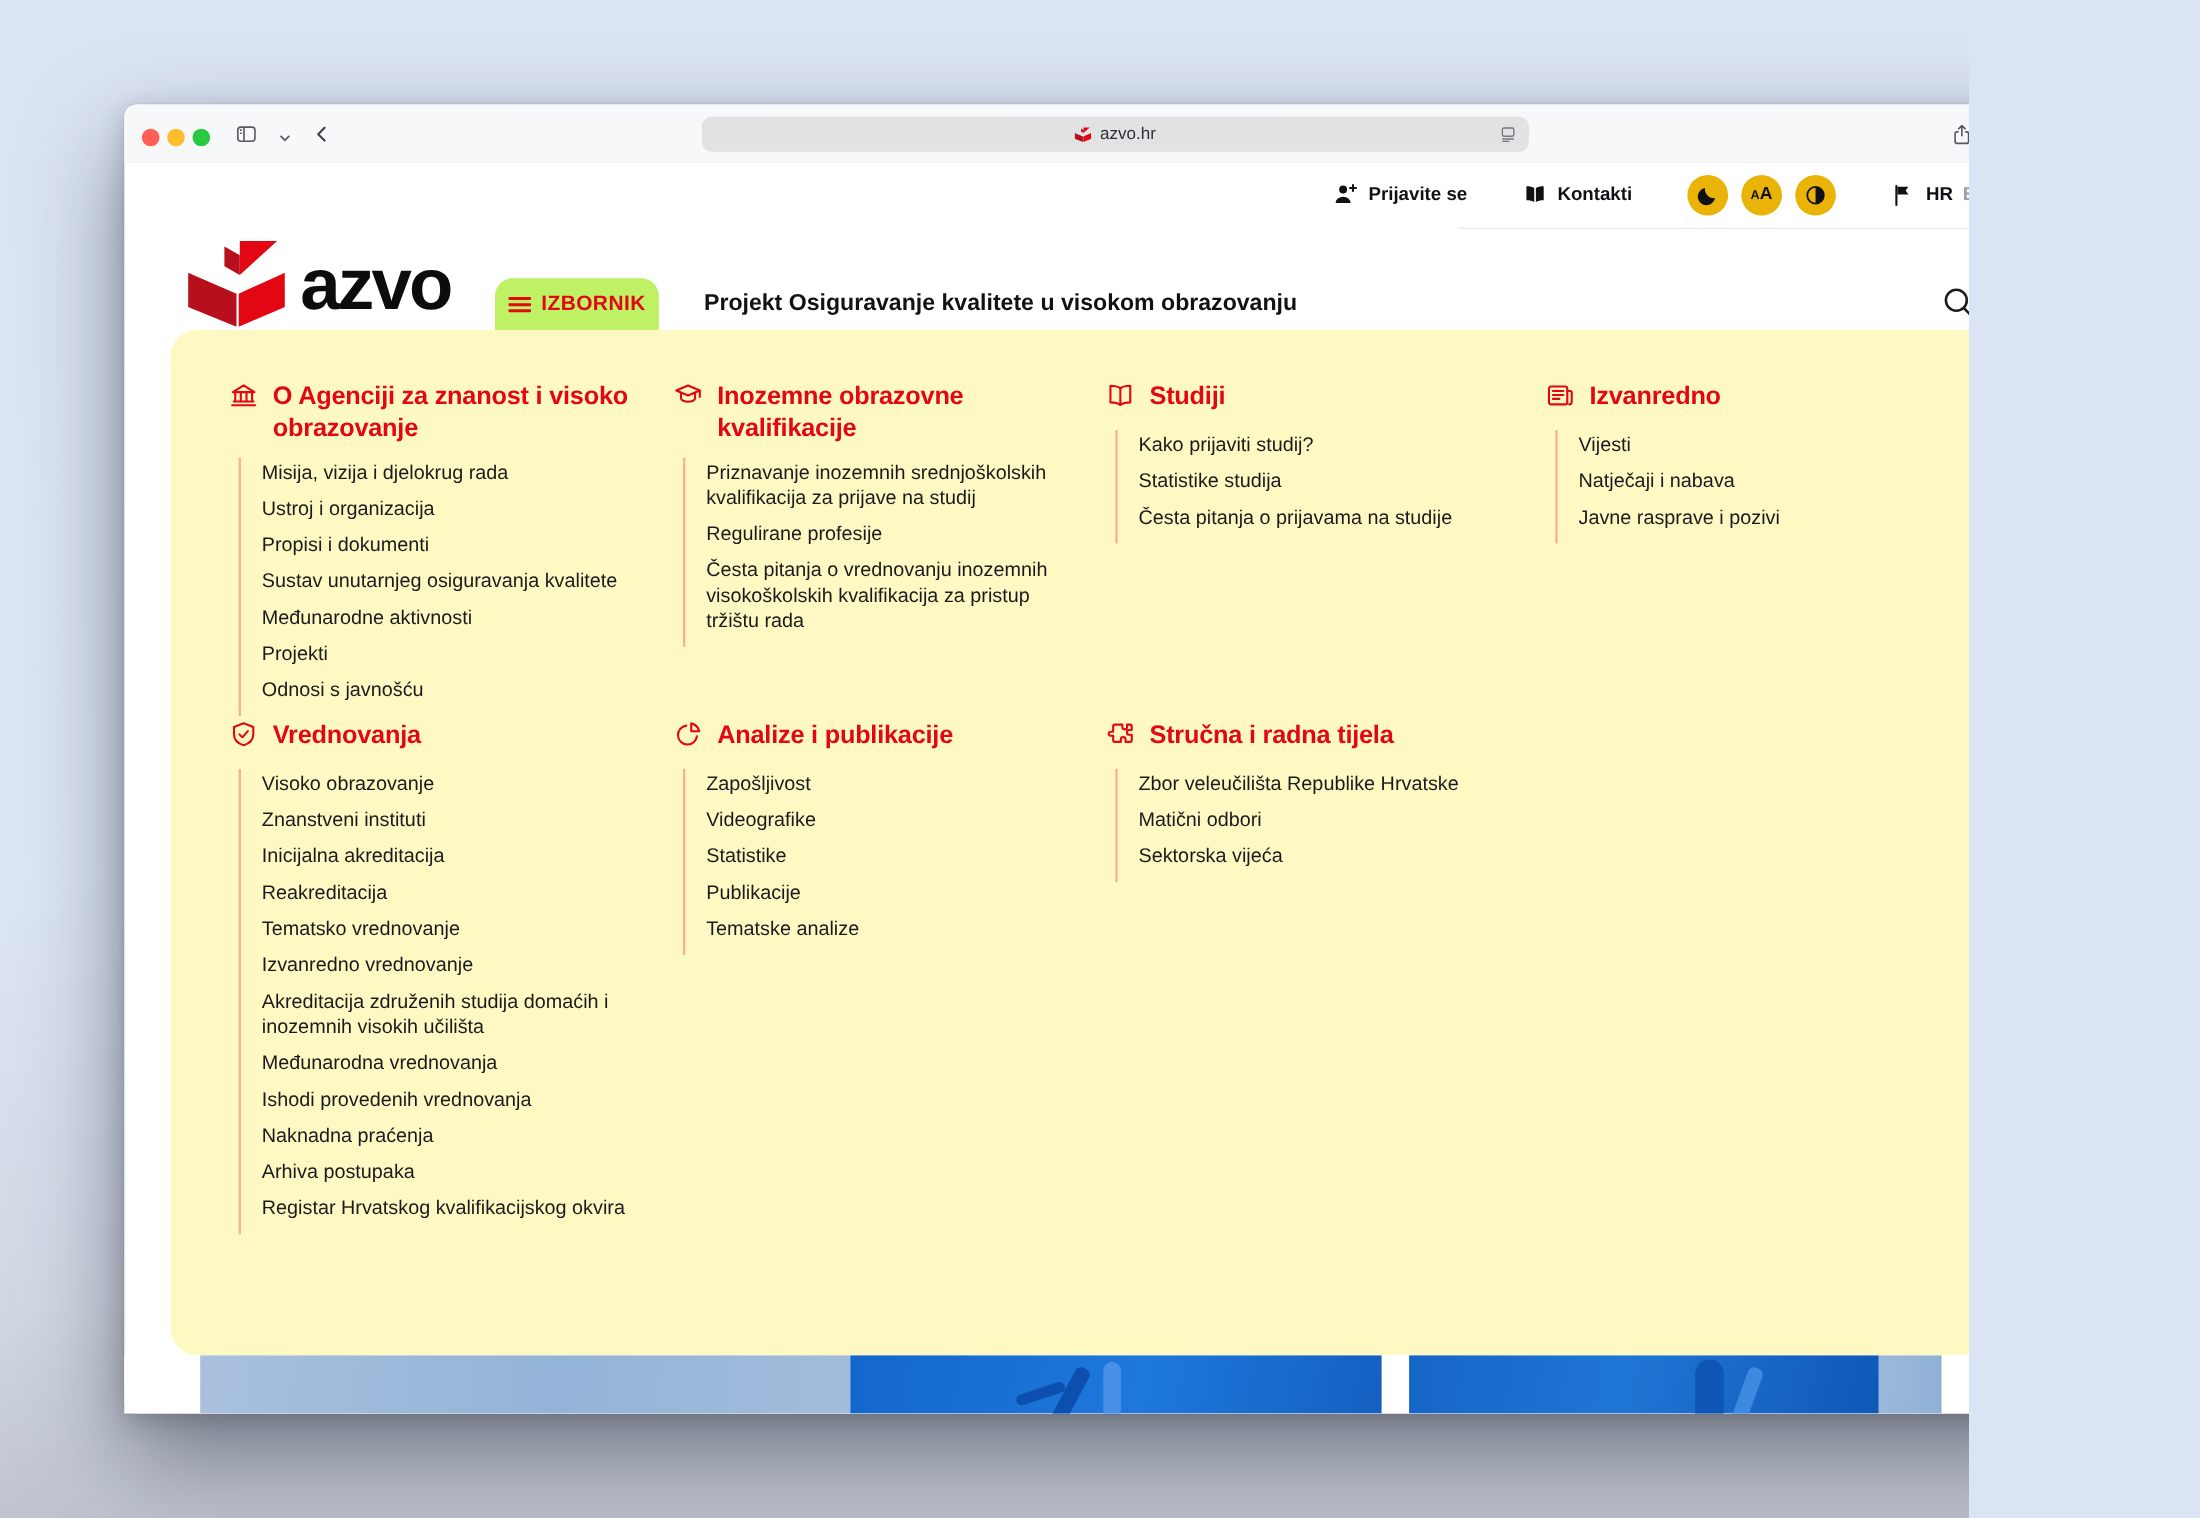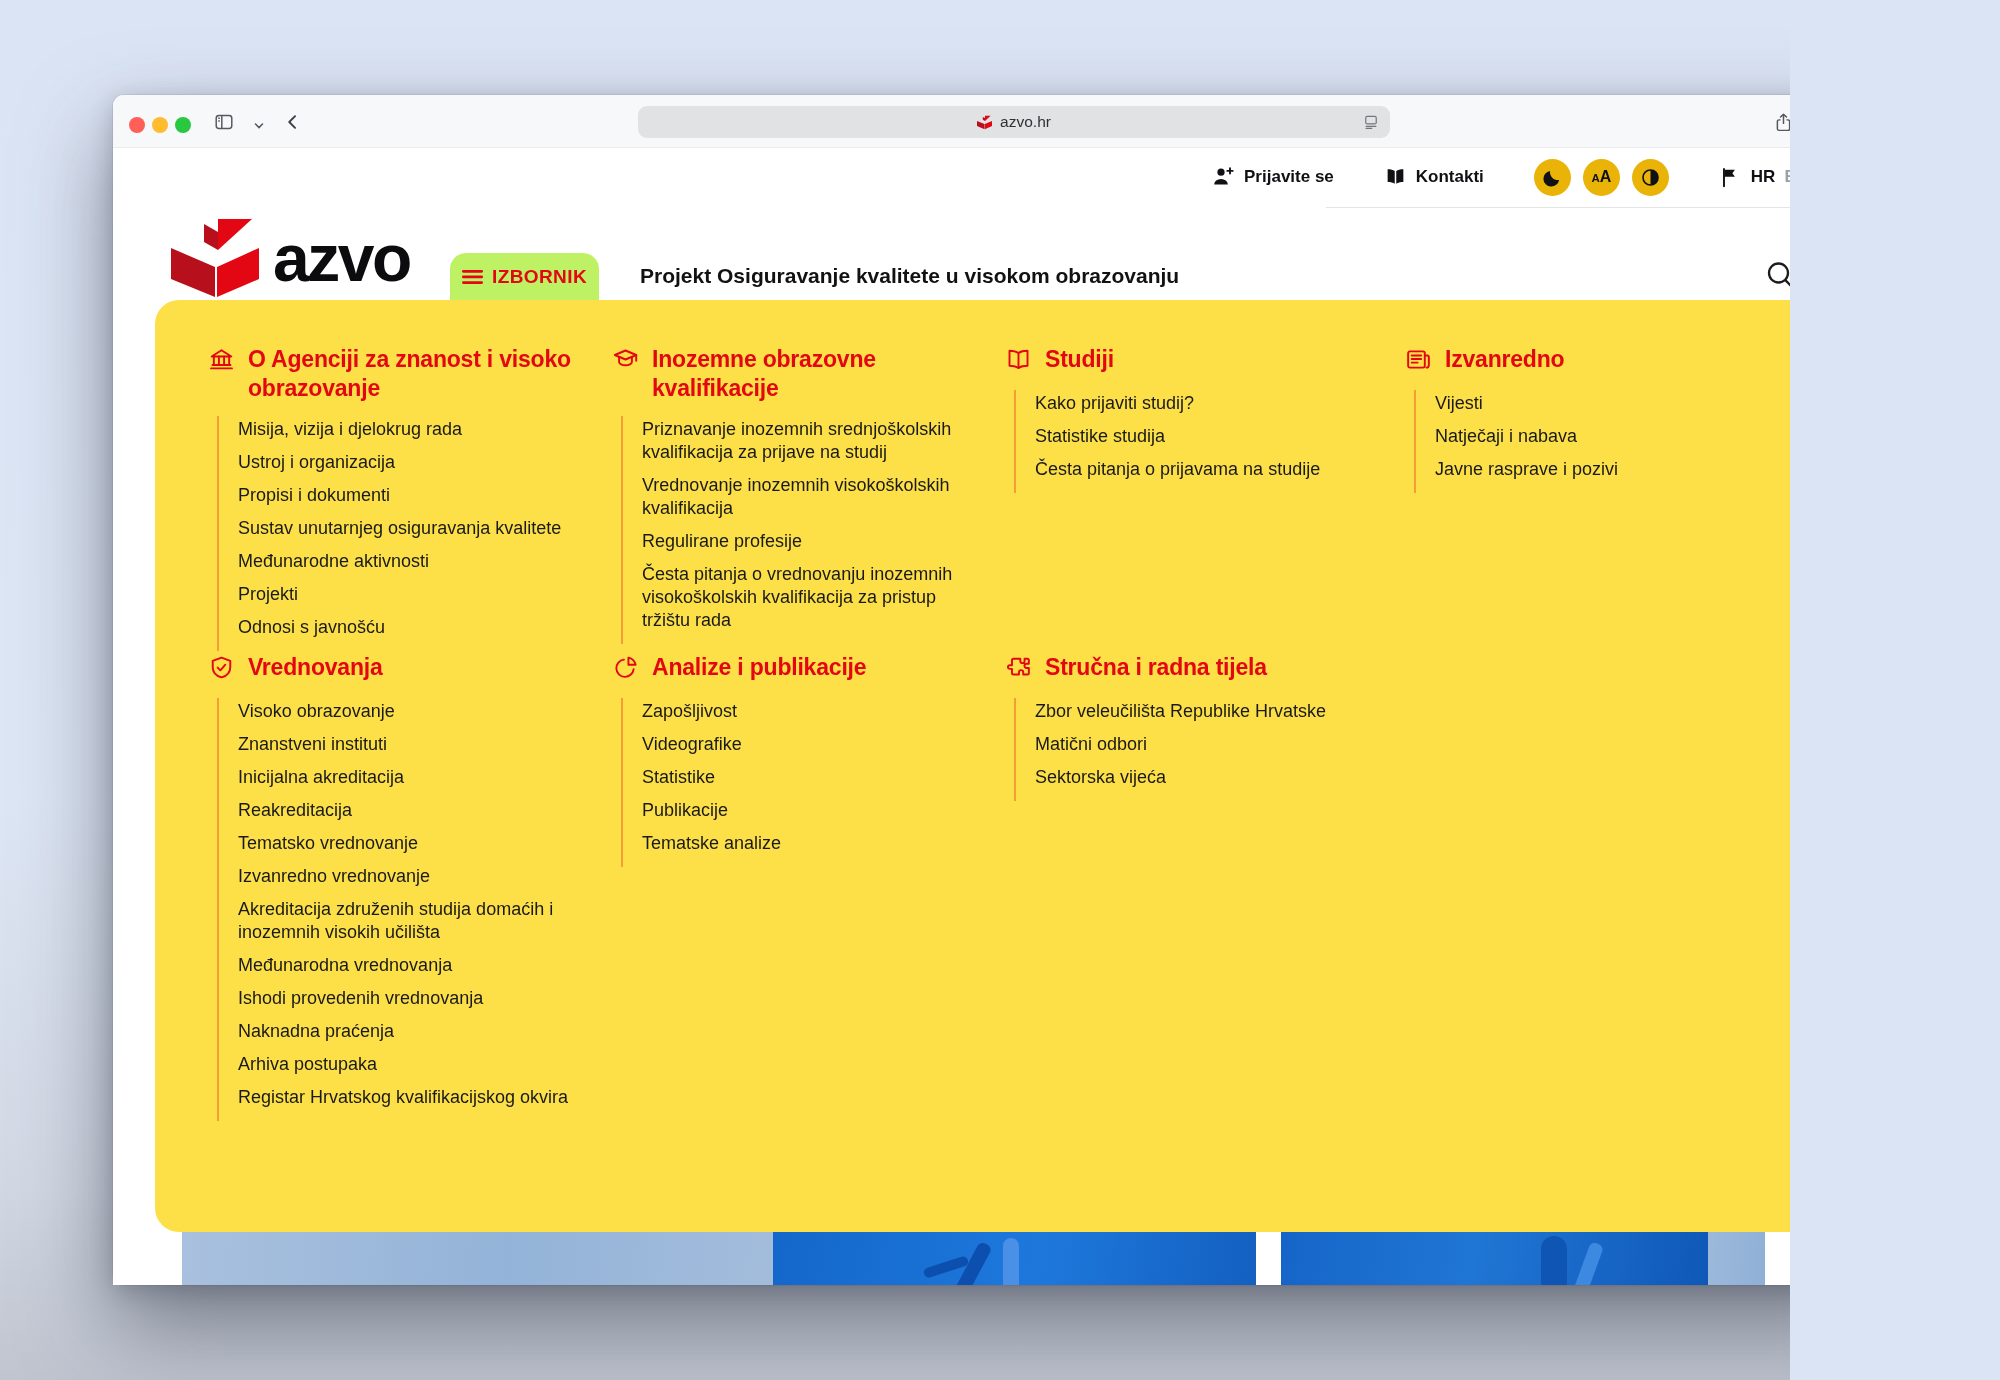--- a/index.html
+++ b/index.html
@@ -32,21 +32,21 @@
   .lang-en{color:#9aa0a8;font-weight:600;}
   .u-divider{position:absolute;top:112px;left:1213px;width:482px;height:1px;background:#e4e5e8;}
   .logo{position:absolute;left:58px;top:124px;display:flex;align-items:center;gap:14px;}
   .logo-text{font-size:66px;font-weight:800;letter-spacing:-2.5px;color:#0c0c0e;line-height:78px;}
   .menu-tab{position:absolute;left:337px;top:158px;width:149px;height:47px;background:#bef264;
     border-radius:16px 16px 0 0;display:flex;align-items:center;justify-content:center;gap:9px;cursor:pointer;}
   .menu-tab-label{color:#e30613;font-weight:800;font-size:19px;letter-spacing:.4px;}
   .tagline{position:absolute;left:527px;top:169px;font-size:21px;font-weight:600;color:#121214;}
   .search-btn{position:absolute;left:1645px;top:163px;width:34px;height:34px;background:none;border:none;color:#1b1c1e;}
   
-  .panel{position:absolute;left:42px;top:205px;width:1675px;height:932px;background:#fde047;border-radius:24px;
+  .panel{position:absolute;left:42px;top:205px;width:1675px;height:932px;background:#fef9c3;border-radius:24px;
     box-sizing:border-box;padding:45px 40px 0 53px;}
   .grid{display:grid;grid-template-columns:404px 393px 400px 1fr;grid-template-rows:308px auto;}
   .s0{grid-column:1;grid-row:1;} .s1{grid-column:2;grid-row:1;} .s2{grid-column:3;grid-row:1;} .s3{grid-column:4;grid-row:1;}
   .s4{grid-column:1;grid-row:2;} .s5{grid-column:2;grid-row:2;} .s6{grid-column:3;grid-row:2;}
   .ms-head{display:flex;align-items:flex-start;gap:13px;margin:0 0 13px 0;cursor:pointer;text-decoration:none;}
   .ms-icon{flex:0 0 auto;color:#e30613;margin-top:1px;}
   .ms-title{color:#e30613;font-size:23px;font-weight:800;line-height:29px;letter-spacing:-.2px;}
   .s0 .ms-title{max-width:325px;} .s1 .ms-title{max-width:300px;}
   .ms-list{list-style:none;margin:0 0 0 9px;padding:2px 0 2px 19px;border-left:2px solid rgba(227,6,19,.30);}
   .ms-list li{font-size:18px;font-weight:500;color:#1a1a1c;line-height:23px;margin:0 0 10px 0;cursor:pointer;}
@@ -229,21 +229,20 @@
               <svg width="27" height="27" viewBox="0 0 24 24" fill="none" stroke="currentColor" stroke-width="1.7" stroke-linecap="round" stroke-linejoin="round">
                   <path d="M12 4L2.5 8 12 12l9.5-4z"></path>
                   <path d="M6.3 9.9v4.3c0 1.6 2.8 2.9 5.7 2.9s5.7-1.3 5.7-2.9V9.9"></path>
                   <path d="M21.5 8.2v5"></path>
                 </svg>
             </span>
             <span class="ms-title">Inozemne obrazovne kvalifikacije</span>
           </a>
           <ul class="ms-list">
               <li>Priznavanje inozemnih srednjoškolskih kvalifikacija za prijave na studij</li>
-              <li>Vrednovanje inozemnih visokoškolskih kvalifikacija</li>
               <li>Regulirane profesije</li>
               <li>Česta pitanja o vrednovanju inozemnih visokoškolskih kvalifikacija za pristup tržištu rada</li>
             </ul>
         </section>
 
         <section class="s2">
           <a class="ms-head">
             <span class="ms-icon">
               <svg width="27" height="27" viewBox="0 0 24 24" fill="none" stroke="currentColor" stroke-width="1.7" stroke-linecap="round" stroke-linejoin="round">
                   <path d="M12 6.2c-2-1.4-4.4-2-8-2v13.4c3.6 0 6 .6 8 2 2-1.4 4.4-2 8-2V4.2c-3.6 0-6 .6-8 2z"></path>

